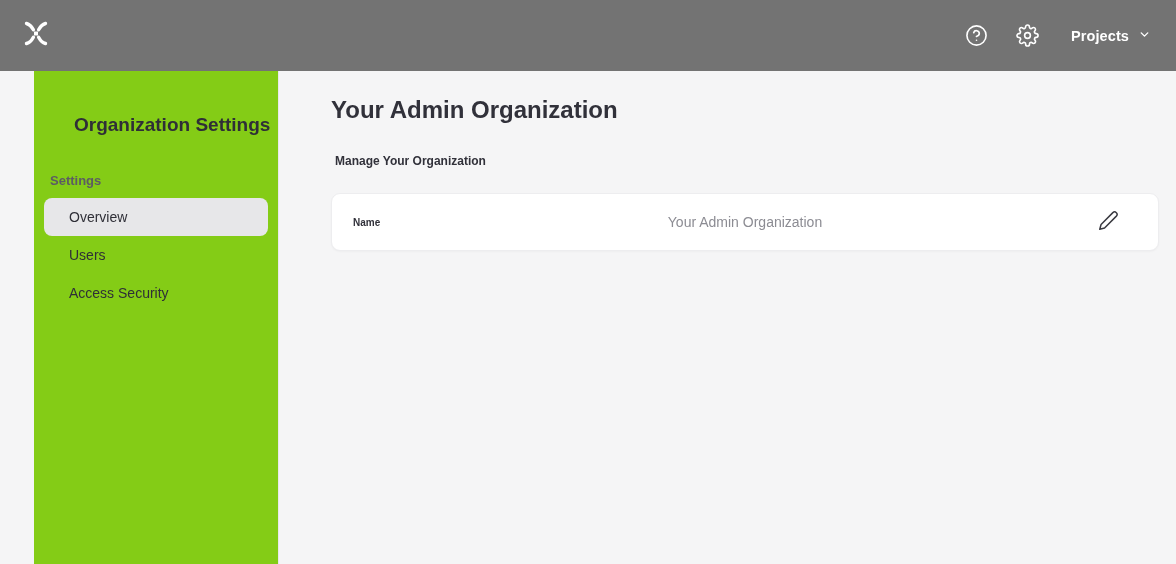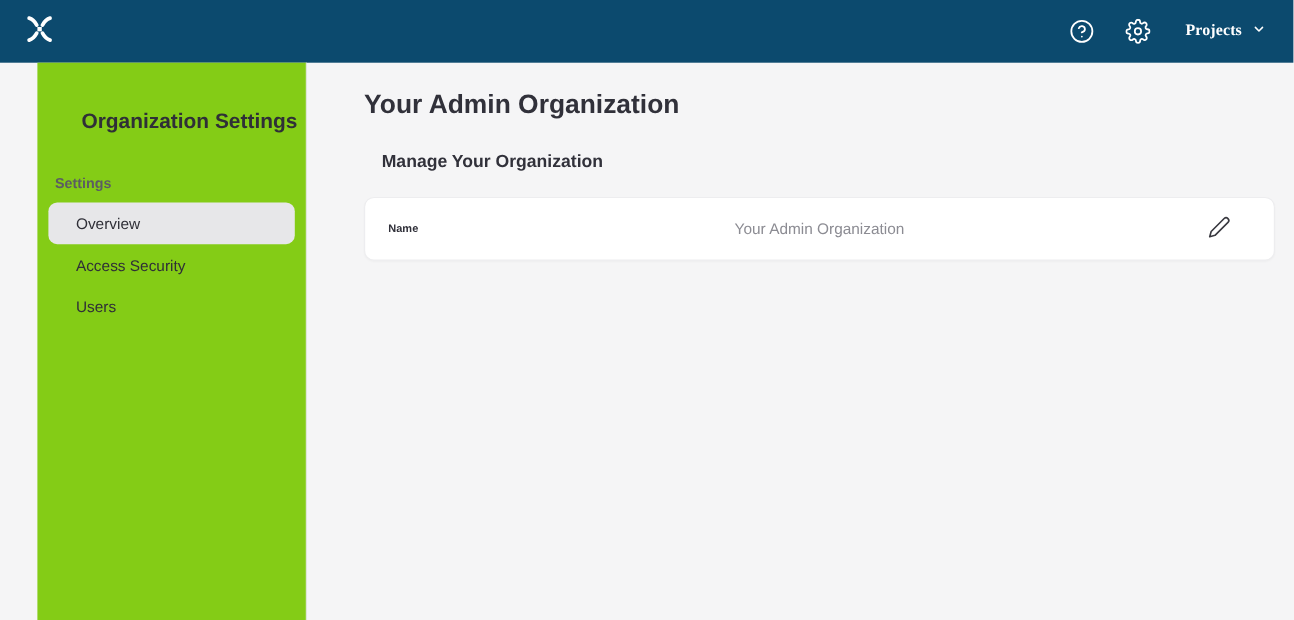--- a/index.html
+++ b/index.html
@@ -7,26 +7,25 @@
   body {
     width: 1176px; height: 564px;
     font-family: "Liberation Sans", sans-serif;
     background: #f5f5f6;
     overflow: hidden;
     color: #31313a;
   }
 
   
   .navbar {
-    height: 57px;
-    background: #0c4a6e;
+    height: 71px;
+    background: #737373;
     display: flex;
     align-items: center;
     padding: 0 25px 0 19px;
-    font-family: Liberation Serif, serif;
   }
   .logo-btn {
     display: flex; align-items: center; justify-content: center;
     width: 34px; height: 34px;
     cursor: pointer;
   }
   .nav-right {
     margin-left: auto;
     display: flex;
     align-items: center;
@@ -93,22 +92,22 @@
     padding: 24px 0 0 52px;
   }
   .page-title {
     margin: 0;
     font-size: 24px;
     line-height: 29px;
     font-weight: 700;
     color: #31313a;
   }
   .section-title {
-    margin: 28px 0 0 16px;
-    font-size: 16px;
+    margin: 28px 0 0 4px;
+    font-size: 12px;
     line-height: 19px;
     font-weight: 700;
     color: #31313a;
   }
   .card {
     position: relative;
     margin-top: 22px;
     width: 828px;
     height: 58px;
     background: #ffffff;
@@ -193,24 +192,24 @@
 <div class="layout">
 
   <aside class="sidebar">
     <div class="sidebar-title">Organization Settings</div>
     <div class="sidebar-section-label">Settings</div>
     <nav class="sidebar-nav">
       <div class="nav-item active">
         <span>Overview</span>
       </div>
       <div class="nav-item">
-        <span>Access Security</span>
+        <span>Users</span>
       </div>
       <div class="nav-item">
-        <span>Users</span>
+        <span>Access Security</span>
       </div>
     </nav>
   </aside>
 
   <main class="main">
     <h1 class="page-title">Your Admin Organization</h1>
     <h2 class="section-title">Manage Your Organization</h2>
 
     <div class="card">
       <span class="name-label">Name</span>

